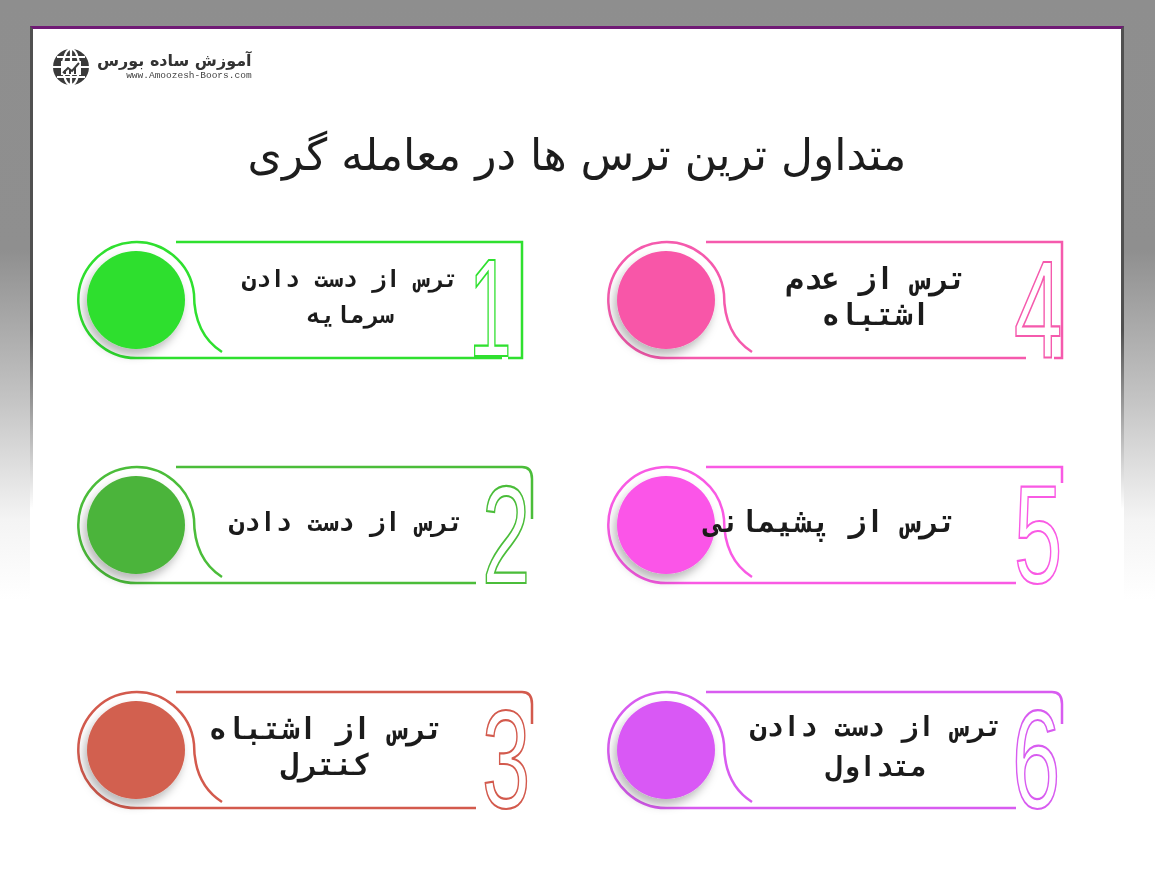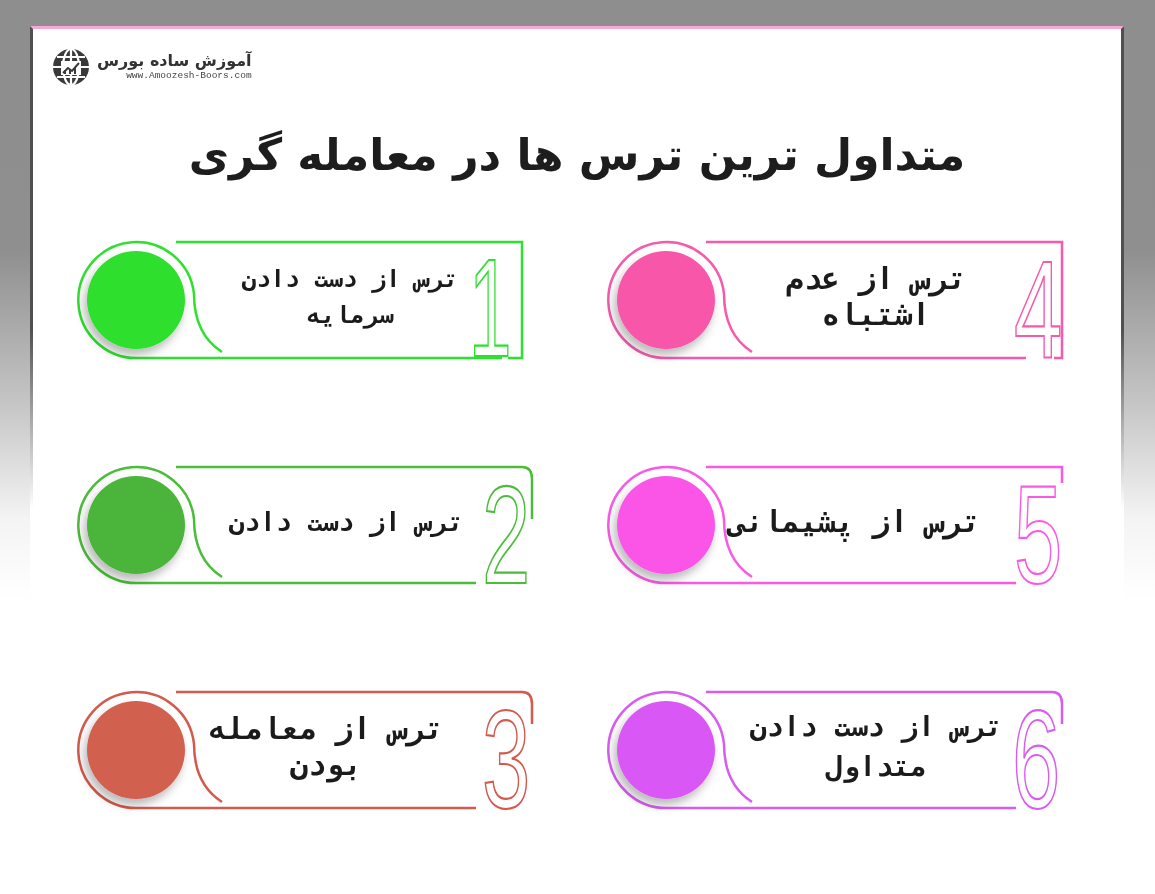--- a/index.html
+++ b/index.html
@@ -4,36 +4,36 @@
 <style>
   html, body { margin: 0; padding: 0; }
   body {
     width: 1155px; height: 894px; position: relative; overflow: hidden;
     background: linear-gradient(to bottom, #8e8e8e 0px, #8f8f8f 250px, #c4c4c4 400px, #f4f4f4 520px, #ffffff 600px, #ffffff 894px);
     font-family: "DejaVu Sans", sans-serif;
   }
   .panel {
     position: absolute; left: 30px; top: 26px; width: 1094px; height: 868px;
     background: #ffffff;
-    border-left: 3px solid #505050; border-top: 3px solid #f9a8d4; border-right: 3px solid #505050;
+    border-left: 3px solid #505050; border-top: 3px solid #701a75; border-right: 3px solid #505050;
     box-sizing: border-box;
   }
   .panel::before {
     content: ""; position: absolute; left: -3px; right: -3px; top: 300px; bottom: 0;
     background: linear-gradient(to bottom, rgba(255,255,255,0) 0, #ffffff 180px);
     pointer-events: none; z-index: 0;
   }
   .logo { position: absolute; left: 18px; top: 18px; display: flex; align-items: center; z-index: 2; }
   .logo-globe { width: 40px; height: 40px; }
   .logo-text { margin-left: 6px; display: flex; flex-direction: column; align-items: flex-end; }
   .logo-name { font-family: "DejaVu Sans", sans-serif; font-weight: bold; font-size: 16px; color: #333; direction: rtl; line-height: 18px; }
   .logo-url { font-family: Liberation Mono, monospace; font-size: 9.5px; color: #444; line-height: 12px; }
   .title {
     position: absolute; left: 0; right: 0; top: 100px; text-align: center; z-index: 2;
-    font-family: "DejaVu Sans", sans-serif; font-weight: bold; font-size: 44px; color: #1d1d1d; direction: rtl;
+    font-family: "DejaVu Sans", sans-serif; font-weight: normal; font-size: 44px; color: #1d1d1d; direction: rtl;
     letter-spacing: -1px;
   }
   .card { position: absolute; width: 460px; height: 130px; z-index: 2; }
   .card svg.frame { position: absolute; left: 0; top: 0; overflow: visible; }
   .card .label {
     position: absolute; right: 72px; top: 0; height: 130px; width: 300px;
     display: flex; align-items: center; justify-content: center;
     direction: rtl; text-align: center;
     font-family: Liberation Mono, monospace; font-weight: bold; color: #1b1b1b; font-size: 26px; line-height: 36px;
     letter-spacing: -0.5px;
@@ -121,37 +121,37 @@
           <filter id="sh5" x="-30%" y="-30%" width="160%" height="170%">
             <feDropShadow dx="-3" dy="6" stdDeviation="5" flood-color="#000" flood-opacity="0.28"></feDropShadow>
           </filter>
         </defs>
       <path d="M100 8 H456 V24" fill="none" stroke="#f95ae4" stroke-width="2.5"></path>
       <path d="M410 124 H62" fill="none" stroke="#f95ae4" stroke-width="2.5"></path>
       <path d="M62 124 A58 58 0 1 1 118 60 Q118 100 146 118" fill="none" stroke="#f95ae4" stroke-width="2.5"></path>
       <circle cx="60" cy="66" r="49" fill="#fb55e8" filter="url(#sh5)"></circle>
       <text x="0" y="124" font-family="Liberation Sans, sans-serif" font-size="140" fill="none" stroke="#f95ae4" stroke-width="2.2" transform="translate(408,0) scale(0.62,1)">5</text>
     </svg>
-    <div class="label big" style="right:62px;">ترس از پشیمانی</div>
+    <div class="label big" style="right:86px;">ترس از پشیمانی</div>
   </div>
 
   <div class="card" style="left:43px; top:655px;">
     <svg class="frame" width="460" height="130" viewBox="0 0 460 130">
       <defs>
           <filter id="sh3" x="-30%" y="-30%" width="160%" height="170%">
             <feDropShadow dx="-3" dy="6" stdDeviation="5" flood-color="#000" flood-opacity="0.28"></feDropShadow>
           </filter>
         </defs>
       <path d="M100 8 H446 Q456 8 456 20 V40" fill="none" stroke="#d35a4d" stroke-width="2.5"></path>
       <path d="M400 124 H62" fill="none" stroke="#d35a4d" stroke-width="2.5"></path>
       <path d="M62 124 A58 58 0 1 1 118 60 Q118 100 146 118" fill="none" stroke="#d35a4d" stroke-width="2.5"></path>
       <circle cx="60" cy="66" r="49" fill="#d2604f" filter="url(#sh3)"></circle>
       <text x="0" y="124" font-family="Liberation Sans, sans-serif" font-size="140" fill="none" stroke="#d35a4d" stroke-width="2.2" transform="translate(406,0) scale(0.62,1)">3</text>
     </svg>
-    <div class="label big" style="right:60px;">ترس از معامله بودن</div>
+    <div class="label big" style="right:60px;">ترس از اشتباه کنترل</div>
   </div>
 
   <div class="card" style="left:573px; top:655px;">
     <svg class="frame" width="460" height="130" viewBox="0 0 460 130">
       <defs>
           <filter id="sh6" x="-30%" y="-30%" width="160%" height="170%">
             <feDropShadow dx="-3" dy="6" stdDeviation="5" flood-color="#000" flood-opacity="0.28"></feDropShadow>
           </filter>
         </defs>
       <path d="M100 8 H446 Q456 8 456 20 V40" fill="none" stroke="#d85cf0" stroke-width="2.5"></path>

